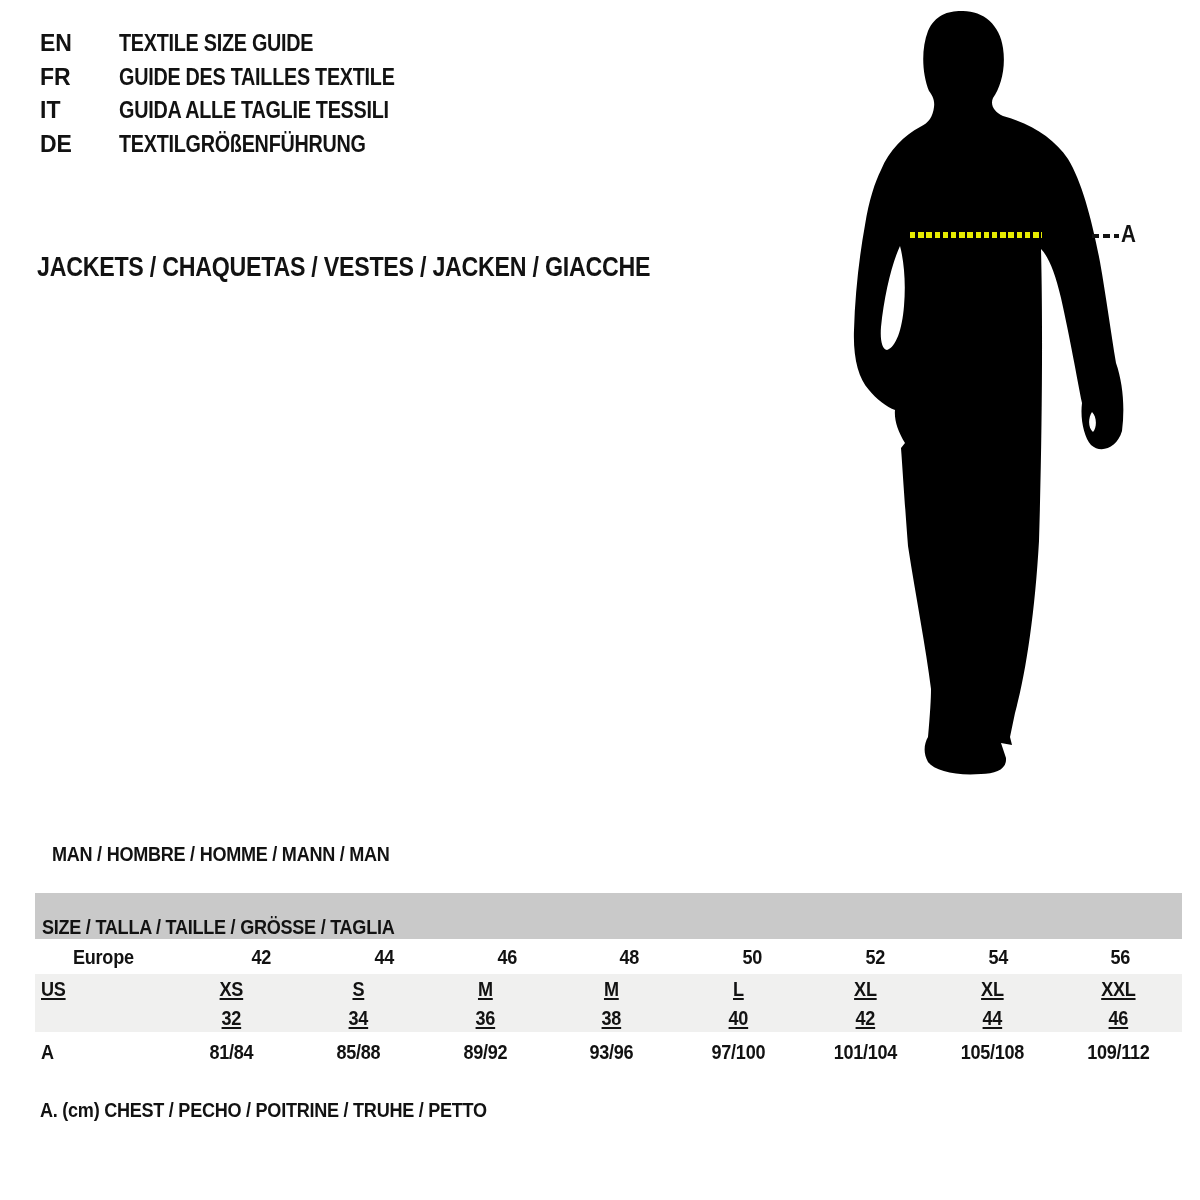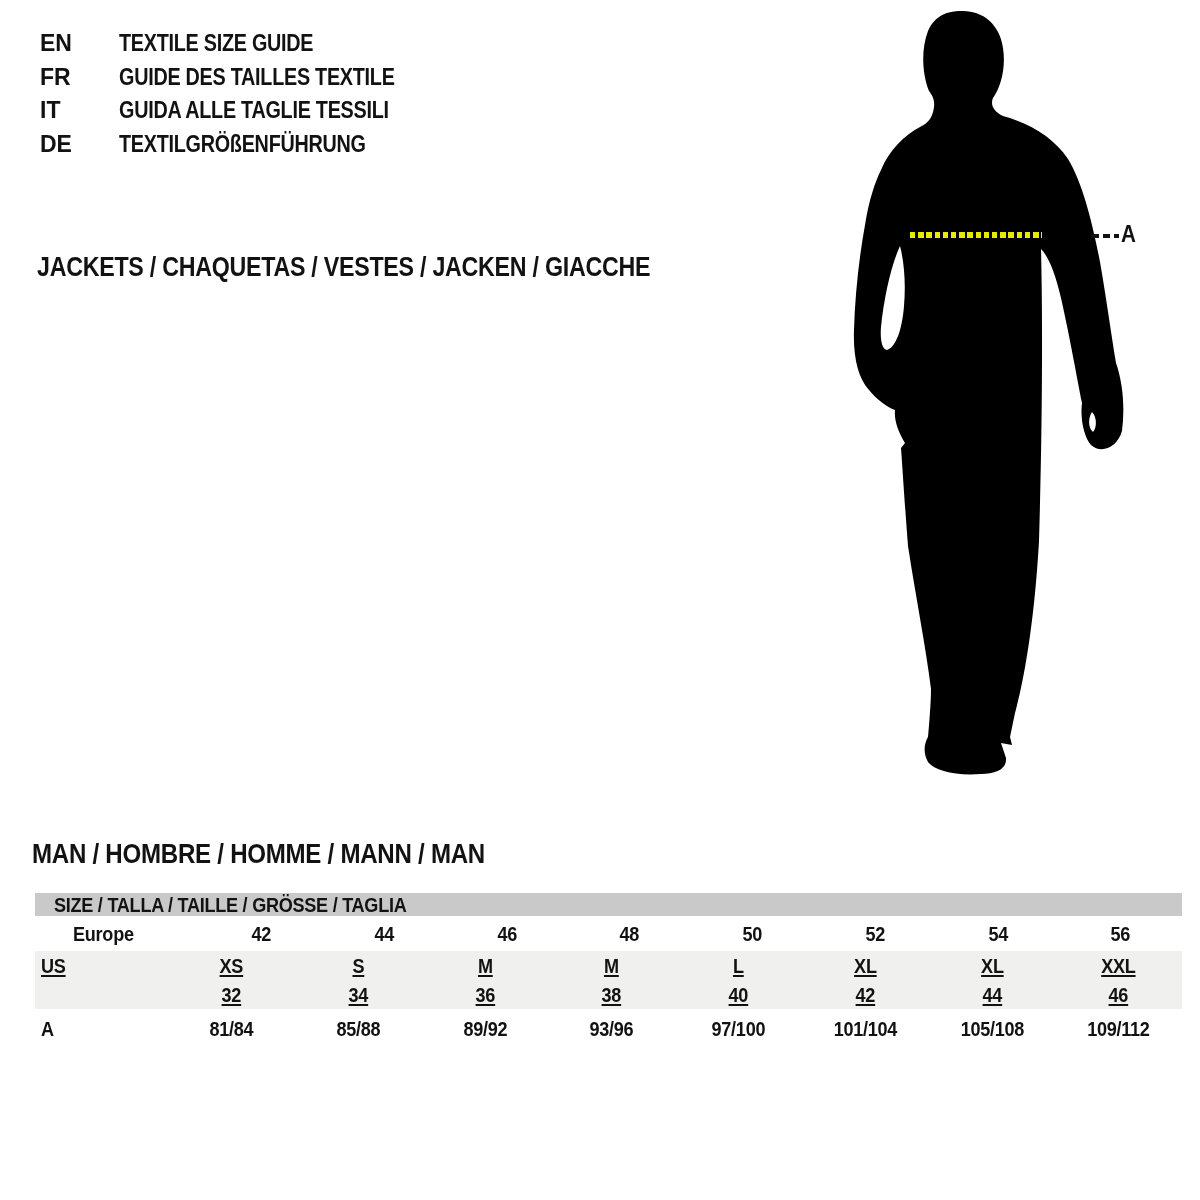--- a/index.html
+++ b/index.html
@@ -49,27 +49,27 @@
     position:absolute;left:910px;top:232px;width:132px;height:6px;
     background:repeating-linear-gradient(90deg,var(--accent-yellow) 0 5.5px,transparent 5.5px 8.2px);
   }
   .a-dash{
     position:absolute;left:1092px;top:234px;width:27px;height:4px;
     background:repeating-linear-gradient(90deg,var(--text) 0 7px,transparent 7px 11px);
   }
   .a-label{position:absolute;left:1121px;top:221px;font-size:24px;line-height:26px;}
 
   
-  .man-title{position:absolute;left:32px;top:842px;font-size:28px;line-height:24px;}
+  .man-title{position:absolute;left:52px;top:842px;font-size:21px;line-height:24px;}
 
   
   .table{position:absolute;left:35px;top:893px;width:1147px;font-size:21px;}
   .thead{
-    height:23px;background:var(--band-dark);
-    display:flex;align-items:flex-start;padding-left:19px;
+    height:46px;background:var(--band-dark);
+    display:flex;align-items:flex-end;padding-left:7px;
   }
   .trow{
     display:grid;
     grid-template-columns:133px repeat(8,1fr);
     align-items:center;
   }
   .r1{height:35px;margin-left:32px;}
   .r2,.r3{height:29px;background:var(--band-light);text-decoration:underline;}
   .r4{height:39px;}
   .lab{padding-left:7px;transform:scaleX(0.86);transform-origin:0 50%;letter-spacing:-0.3px;white-space:nowrap;}
@@ -204,14 +204,15 @@
       <span class="val">85/88</span>
       <span class="val">89/92</span>
       <span class="val">93/96</span>
       <span class="val">97/100</span>
       <span class="val">101/104</span>
       <span class="val">105/108</span>
       <span class="val">109/112</span>
     </div>
   </div>
 
+  <div class="footnote"><span class="cond">A. (cm) CHEST / PECHO / POITRINE / TRUHE / PETTO</span></div>
 
 </div>
 
 </body></html>

